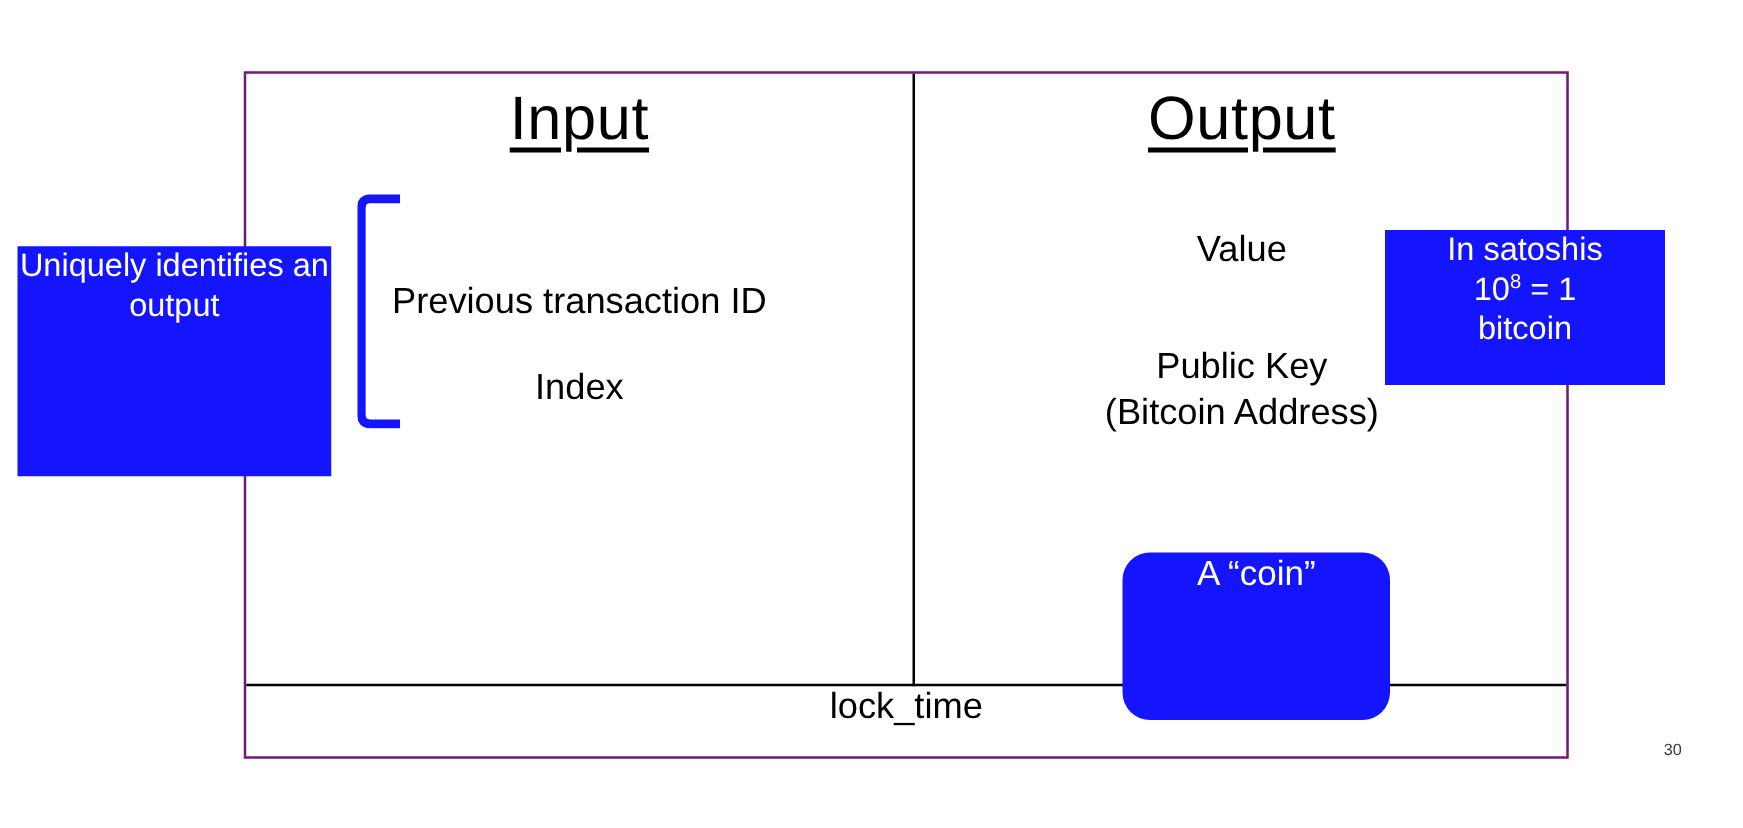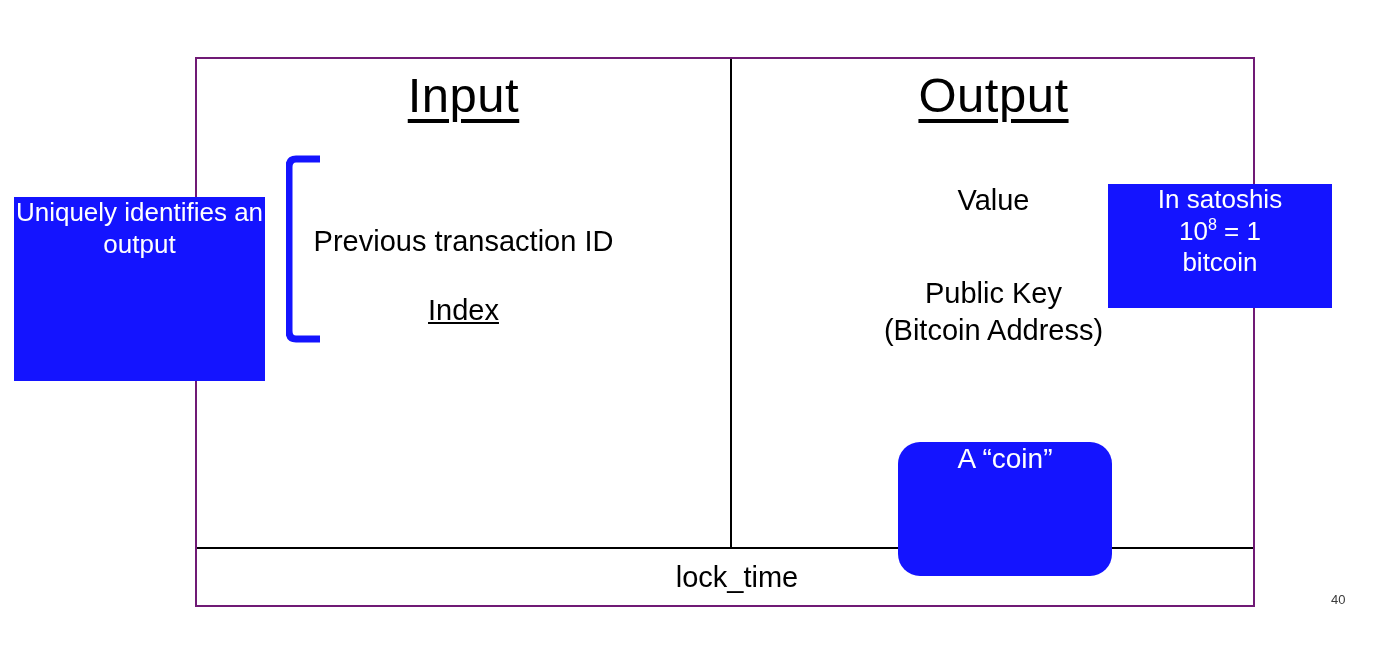--- a/index.html
+++ b/index.html
@@ -73,38 +73,36 @@
     position: absolute;
     width: 100%;
     text-align: center;
     font-size: 29px;
     line-height: 1.15;
     white-space: nowrap;
   }
 
   
   #field-prev-txid  { top: 166px; }
-  #field-index      { top: 235px; text-decoration: underline; }
+  #field-index      { top: 235px; }
   #field-signature  { top: 305px; }
 
   
   #field-value      { top: 125px; }
   #field-pubkey     { top: 216px; white-space: normal; line-height: 1.28; }
 
   
   #locktime-row {
     position: absolute;
     left: 0px;
     top: 490px;
     width: 100%;
     height: 56px;
     display: flex;
-    align-items: center;
     justify-content: center;
-    margin-left: 12px;
   }
   #locktime-label {
     font-size: 29px;
   }
 
   
   .callout {
     position: absolute;
     background: #1414ff;
     color: #ffffff;
@@ -204,13 +202,13 @@
 <div class="callout" id="callout-satoshis">
   <div>
     <span>In satoshis</span><br>
     <span>10</span><sup>8</sup><span> = 1</span><br>
     <span>bitcoin</span>
   </div>
 </div>
 
 <div class="callout" id="callout-coin">A “coin”</div>
 
-<div id="page-number">40</div>
+<div id="page-number">30</div>
 
 </body></html>

